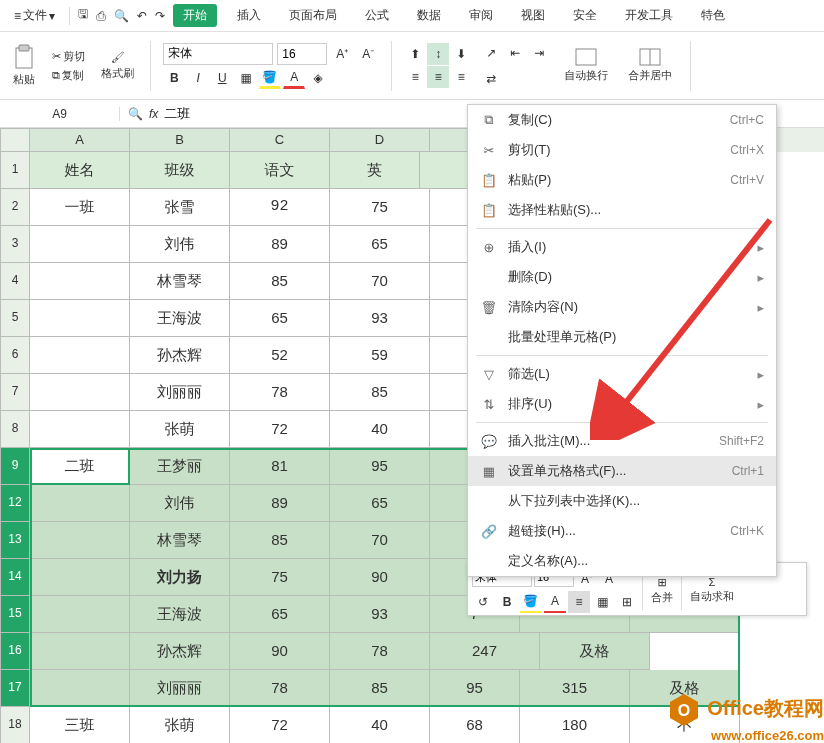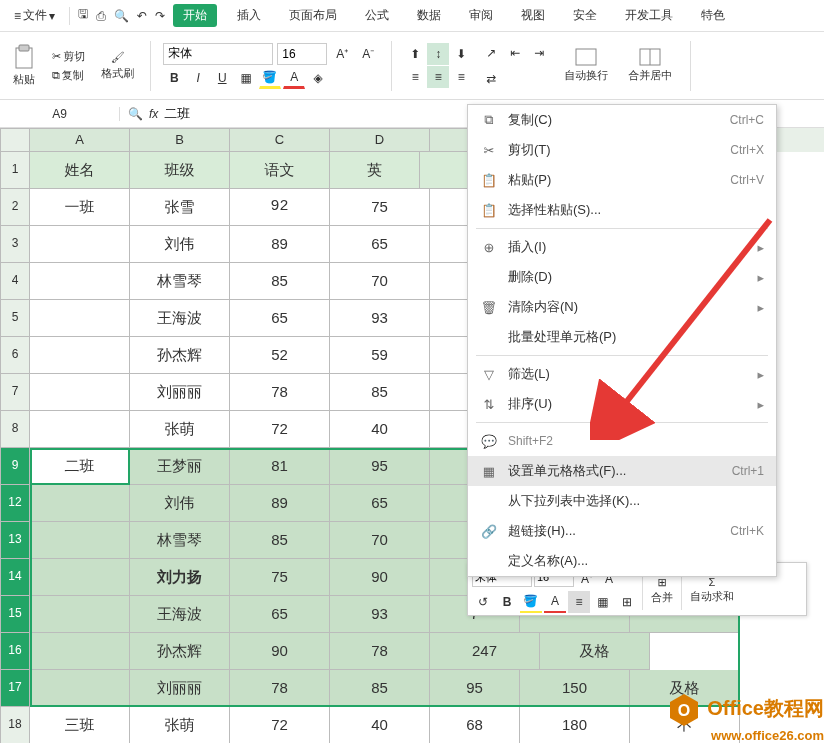--- a/index.html
+++ b/index.html
@@ -351,21 +351,21 @@
         <div class="cell" style="width: 110px;">247</div>
         <div class="cell" style="width: 110px;">及格</div>
       </div>
       <div class="row sel-range">
         <div class="row-h sel">17</div>
         <div class="cell" style="width: 100px;"></div>
         <div class="cell" style="width: 100px;">刘丽丽</div>
         <div class="cell" style="width: 100px;">78</div>
         <div class="cell" style="width: 100px;">85</div>
         <div class="cell" style="width: 90px;">95</div>
-        <div class="cell" style="width: 110px;">150</div>
+        <div class="cell" style="width: 110px;">315</div>
         <div class="cell" style="width: 110px;">及格</div>
       </div>
       <div class="row">
         <div class="row-h">18</div>
         <div class="cell" style="width: 100px;">三班</div>
         <div class="cell" style="width: 100px;">张萌</div>
         <div class="cell" style="width: 100px;">72</div>
         <div class="cell" style="width: 100px;">40</div>
         <div class="cell" style="width: 90px;">68</div>
         <div class="cell" style="width: 110px;">180</div>
@@ -422,20 +422,21 @@
       <span class="ctx-arrow">▸</span>
     </div>
     <div class="ctx-item">
       <span class="ctx-icon">⇅</span>
       <span class="ctx-label">排序(U)</span>
       <span class="ctx-arrow">▸</span>
     </div>
     <div class="ctx-sep"></div>
     <div class="ctx-item">
       <span class="ctx-icon">💬</span>
+      <span class="ctx-label">插入批注(M)...</span>
       <span class="ctx-shortcut">Shift+F2</span>
     </div>
     <div class="ctx-item hover">
       <span class="ctx-icon">▦</span>
       <span class="ctx-label">设置单元格格式(F)...</span>
       <span class="ctx-shortcut">Ctrl+1</span>
     </div>
     <div class="ctx-item">
       <span class="ctx-icon"></span>
       <span class="ctx-label">从下拉列表中选择(K)...</span>

